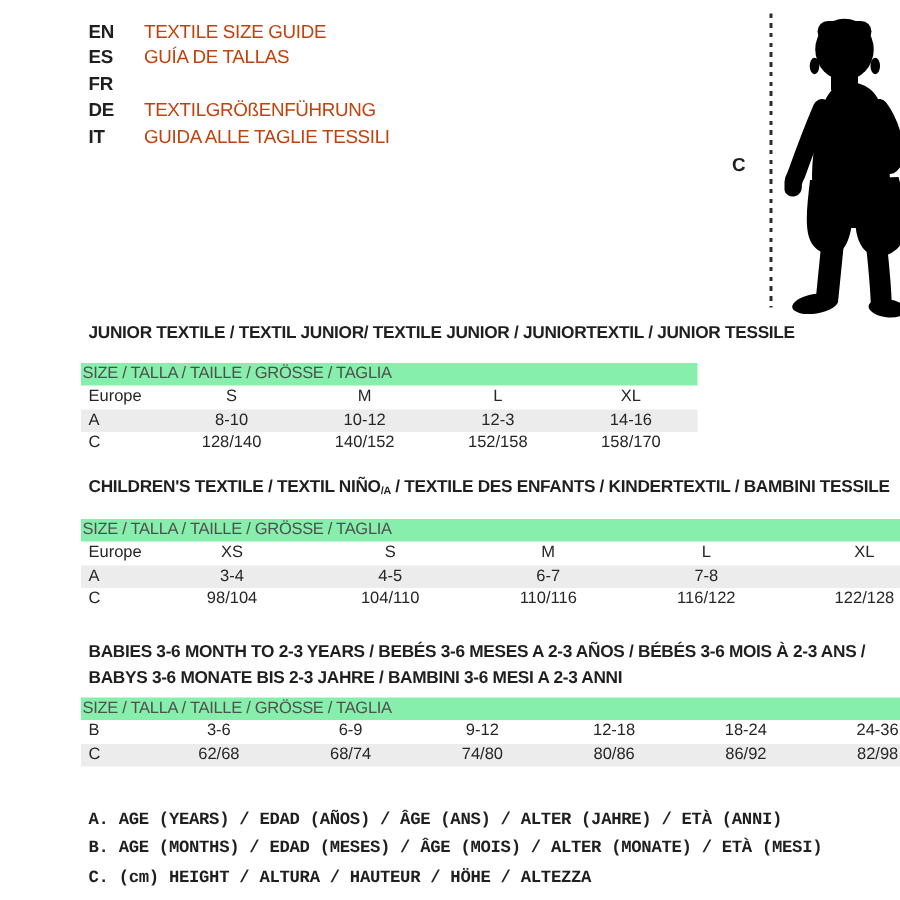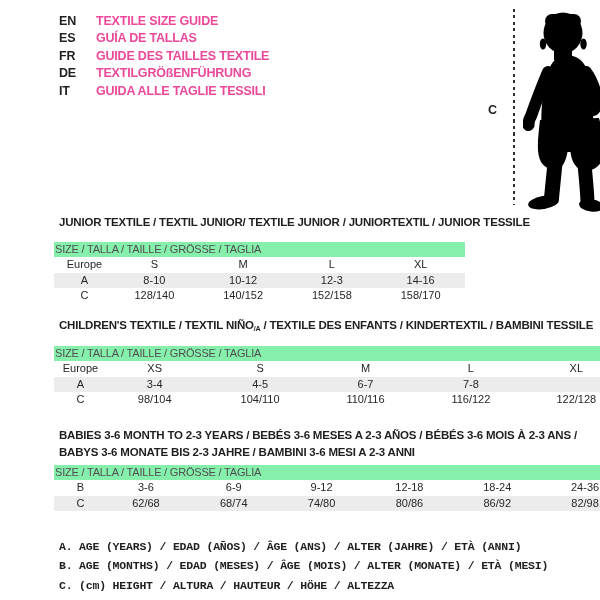--- a/index.html
+++ b/index.html
@@ -12,21 +12,21 @@
   .canvas { position: relative; width: 600px; height: 600px; background: #fff; margin-left: 37px; }
 
   
   .lang-block { position: absolute; left: 22px; top: 13px; }
   .lang-row { display: flex; line-height: 17.4px; }
   .lang-code {
     width: 37px; font-weight: 700; font-size: 12.5px; color: #1f1f1f;
     letter-spacing: -0.2px;
   }
   .lang-title {
-    font-weight: 700; font-size: 12.5px; color: #ec4899; letter-spacing: -0.2px; text-align: center;
+    font-weight: 400; font-size: 12.5px; color: #c2410c; letter-spacing: -0.2px; text-align: center;
   }
 
   
   .height-line {
     position: absolute; left: 476px; top: 9px; width: 2px; height: 196px;
     background: repeating-linear-gradient(to bottom, #2e2e2e 0 3px, transparent 3px 6.5px);
   }
   .figure-label {
     position: absolute; left: 451px; top: 103px;
     font-weight: 700; font-size: 12.5px; color: #1f1f1f;
@@ -45,21 +45,21 @@
   .size-table.narrow { width: 411px; }
   .size-table.wide   { width: 575px; }
 
   .size-bar {
     height: 15px; line-height: 15px; padding-left: 1px;
     background: #86efac; color: #4f4f4f;
     font-size: 11px; letter-spacing: -0.2px;
   }
   .trow { display: grid; height: 15.5px; line-height: 15.5px; font-size: 11px; color: #262626; }
   .trow.shaded { background: #ececec; }
-  .trow .row-label { padding-left: 5px; text-align: center; }
+  .trow .row-label { padding-left: 5px; text-align: left; }
   .trow .cell { text-align: center; }
 
   
   .notes { position: absolute; left: 22px; top: 537px; font-family: Liberation Mono, monospace; }
   .note-line {
     font-size: 11.5px; font-weight: 700; color: #1f1f1f;
     line-height: 19.3px; letter-spacing: -0.2px;
   }
 </style>
 </head>
@@ -71,21 +71,20 @@
       <div class="lang-row">
         <span class="lang-code">EN</span>
         <span class="lang-title">TEXTILE SIZE GUIDE</span>
       </div>
       <div class="lang-row">
         <span class="lang-code">ES</span>
         <span class="lang-title">GUÍA DE TALLAS</span>
       </div>
       <div class="lang-row">
         <span class="lang-code">FR</span>
-        <span class="lang-title">GUIDE DES TAILLES TEXTILE</span>
       </div>
       <div class="lang-row">
         <span class="lang-code">DE</span>
         <span class="lang-title">TEXTILGRÖßENFÜHRUNG</span>
       </div>
       <div class="lang-row">
         <span class="lang-code">IT</span>
         <span class="lang-title">GUIDA ALLE TAGLIE TESSILI</span>
       </div>
     </div>

